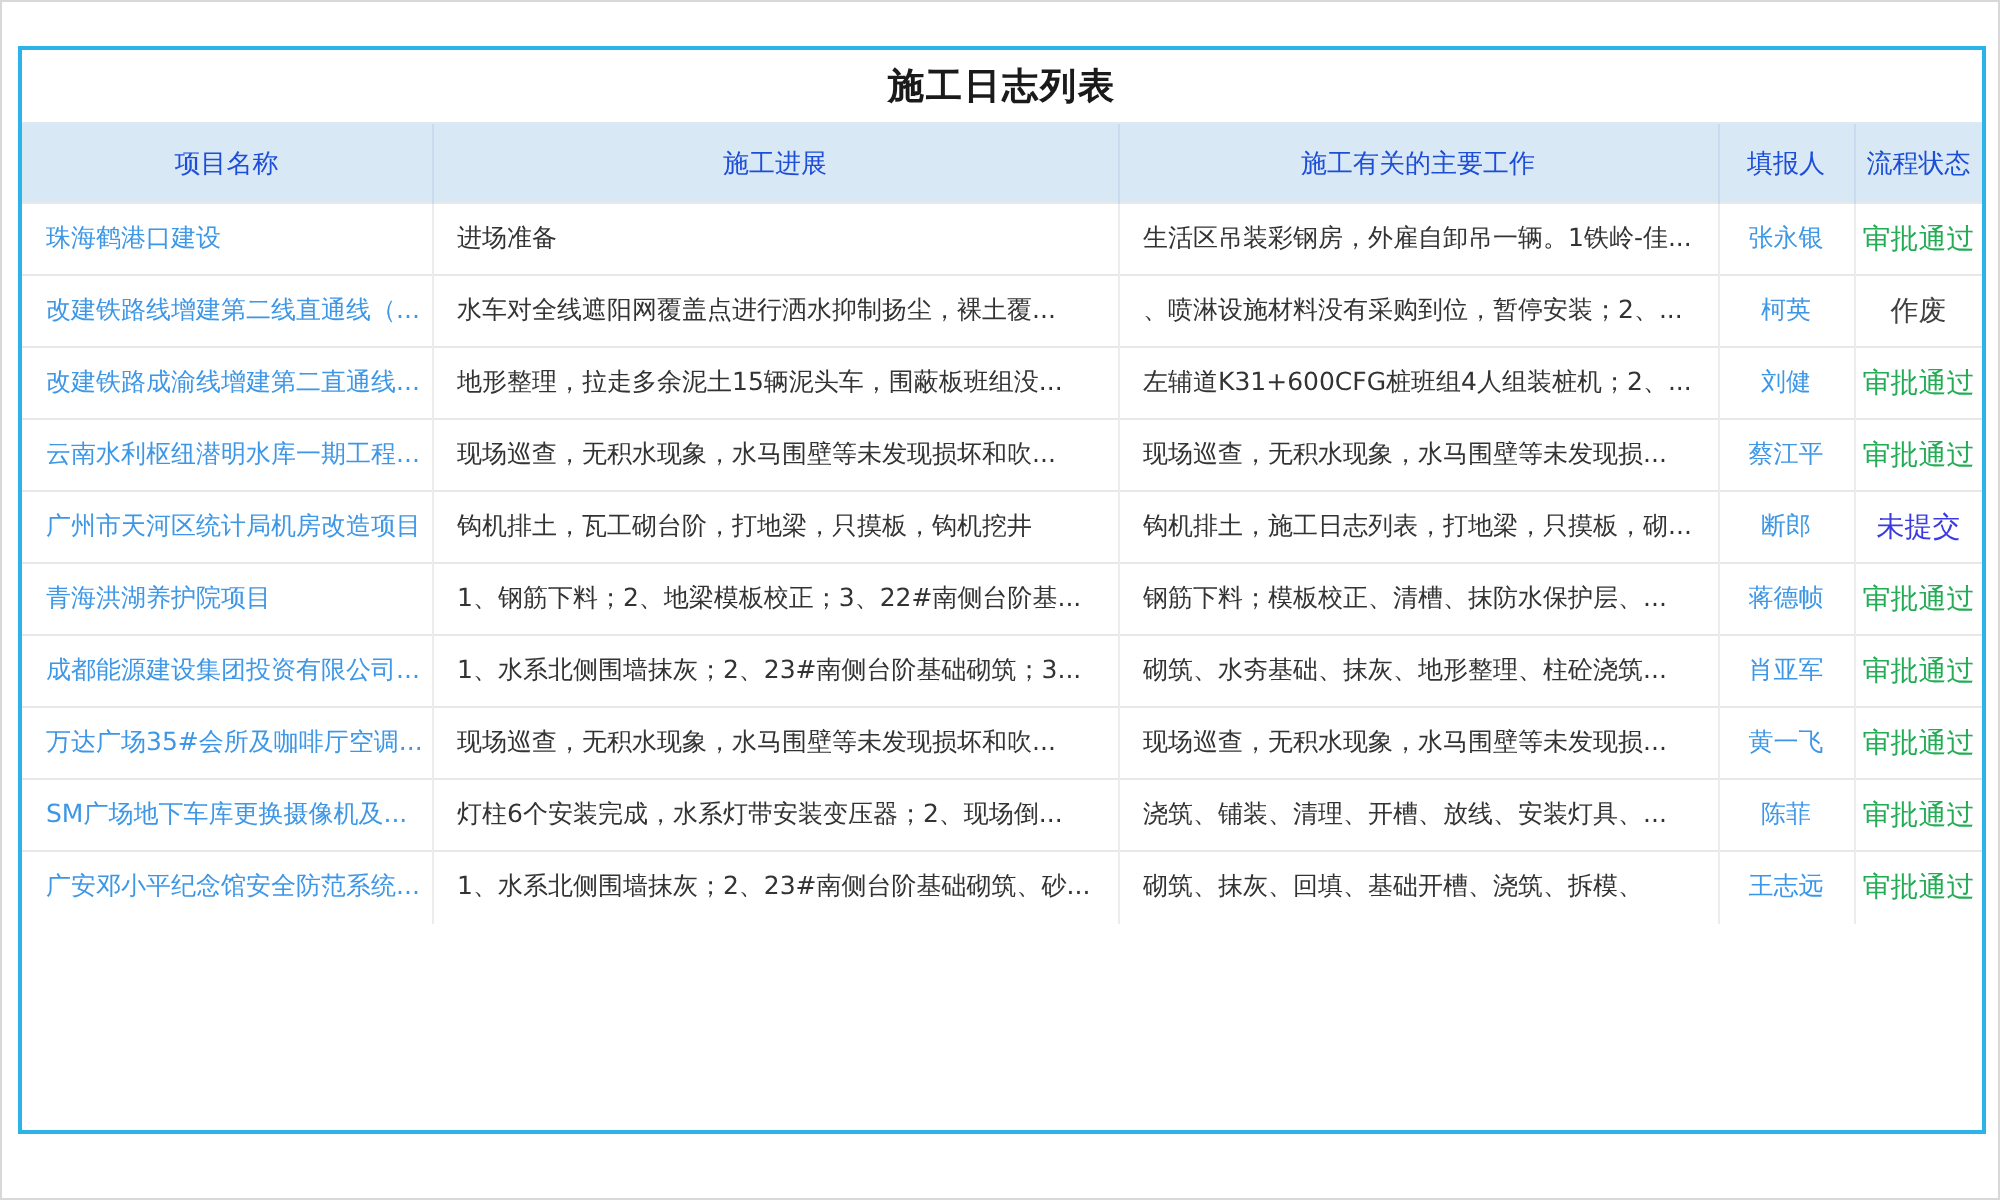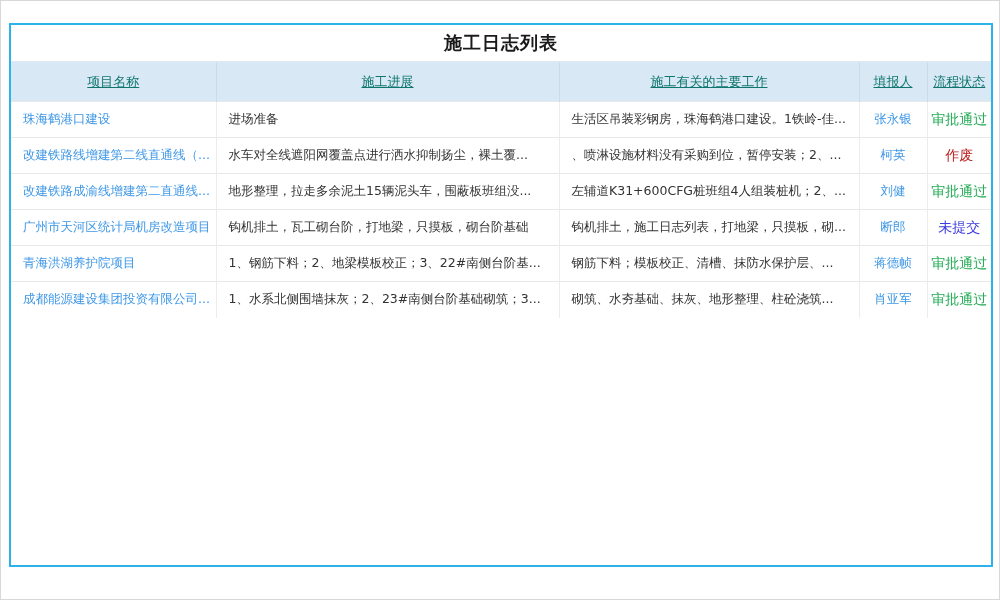--- a/index.html
+++ b/index.html
@@ -2,23 +2,23 @@
 <html><head>
 <meta charset="utf-8">
 <style>
   html,body{margin:0;padding:0;background:#fff;font-family:"DejaVu Sans","Liberation Sans",sans-serif;}
   .canvas{position:relative;width:1000px;height:600px;background:#fff;box-sizing:border-box;border:1px solid #d8d8d8;overflow:hidden;}
   .table-frame{position:absolute;left:8px;top:22px;width:984px;height:544px;box-sizing:border-box;border:2px solid #2bb3ea;background:#fff;}
   .title-bar{height:36px;display:flex;align-items:center;justify-content:center;}
   .title-bar .title{font-size:18px;font-weight:bold;color:#1a1a1a;letter-spacing:1px;}
   table.log{width:100%;border-collapse:collapse;table-layout:fixed;}
   col.c1{width:205px;} col.c2{width:343px;} col.c3{width:300px;} col.c4{width:68px;} col.c5{width:64px;}
-  thead th{height:40px;background:#d9e8f5;color:#0f766e;font-weight:normal;font-size:13px;
+  thead th{height:40px;background:#d9e8f5;color:#1d4ed8;font-weight:normal;font-size:13px;
            border-left:1px solid #c9dcee;border-top:1px solid #dfe9f3;text-align:center;
-           white-space:nowrap;overflow:hidden;box-sizing:border-box;text-decoration:underline;}
+           white-space:nowrap;overflow:hidden;box-sizing:border-box;}
   thead th:first-child{border-left:none;}
   tbody td{height:36px;font-size:12.5px;color:#333;border-top:1px solid #e8e8e8;border-left:1px solid #ececec;
            white-space:nowrap;overflow:hidden;box-sizing:border-box;padding:0 8px 0 12px;}
   tbody td:first-child{border-left:none;margin-top:39px;}
   td.center{text-align:center;padding:0 2px;font-family:Liberation Serif, serif;}
   .link{color:#3e97e6;cursor:pointer;}
   .status{font-size:14px;}
 </style>
 </head>
 <body>
@@ -43,47 +43,54 @@
           <th>施工有关的主要工作</th>
           <th>填报人</th>
           <th>流程状态</th>
         </tr>
       </thead>
       <tbody id="log-body">
 
   <tr>
     <td><span class="link">珠海鹤港口建设</span></td>
     <td><span>进场准备</span></td>
-    <td><span>生活区吊装彩钢房，珠海鹤港口建设。1铁岭-佳...</span></td>
+    <td><span>生活区吊装彩钢房，外雇自卸吊一辆。1铁岭-佳...</span></td>
     <td class="center"><span class="link">张永银</span></td>
     <td class="center"><span class="status" style="color: rgb(35, 171, 85);">审批通过</span></td>
   </tr>
 
   <tr>
     <td><span class="link">改建铁路线增建第二线直通线（...</span></td>
     <td><span>水车对全线遮阳网覆盖点进行洒水抑制扬尘，裸土覆...</span></td>
     <td><span>、喷淋设施材料没有采购到位，暂停安装；2、...</span></td>
     <td class="center"><span class="link">柯英</span></td>
-    <td class="center"><span class="status" style="color: #b91c1c;">作废</span></td>
+    <td class="center"><span class="status" style="color: #404040;">作废</span></td>
   </tr>
 
   <tr>
     <td><span class="link">改建铁路成渝线增建第二直通线...</span></td>
     <td><span>地形整理，拉走多余泥土15辆泥头车，围蔽板班组没...</span></td>
     <td><span>左辅道K31+600CFG桩班组4人组装桩机；2、...</span></td>
     <td class="center"><span class="link">刘健</span></td>
     <td class="center"><span class="status" style="color: rgb(35, 171, 85);">审批通过</span></td>
   </tr>
 
 
 
+  <tr>
+    <td><span class="link">云南水利枢纽潜明水库一期工程...</span></td>
+    <td><span>现场巡查，无积水现象，水马围壁等未发现损坏和吹...</span></td>
+    <td><span>现场巡查，无积水现象，水马围壁等未发现损...</span></td>
+    <td class="center"><span class="link">蔡江平</span></td>
+    <td class="center"><span class="status" style="color: rgb(35, 171, 85);">审批通过</span></td>
+  </tr>
 
   <tr>
     <td><span class="link">广州市天河区统计局机房改造项目</span></td>
-    <td><span>钩机排土，瓦工砌台阶，打地梁，只摸板，砌台阶基础</span></td>
+    <td><span>钩机排土，瓦工砌台阶，打地梁，只摸板，钩机挖井</span></td>
     <td><span>钩机排土，施工日志列表，打地梁，只摸板，砌...</span></td>
     <td class="center"><span class="link">断郎</span></td>
     <td class="center"><span class="status" style="color: rgb(58, 58, 224);">未提交</span></td>
   </tr>
 
   <tr>
     <td><span class="link">青海洪湖养护院项目</span></td>
     <td><span>1、钢筋下料；2、地梁模板校正；3、22#南侧台阶基...</span></td>
     <td><span>钢筋下料；模板校正、清槽、抹防水保护层、...</span></td>
     <td class="center"><span class="link">蒋德帧</span></td>
@@ -92,18 +99,39 @@
 
   <tr>
     <td><span class="link">成都能源建设集团投资有限公司...</span></td>
     <td><span>1、水系北侧围墙抹灰；2、23#南侧台阶基础砌筑；3...</span></td>
     <td><span>砌筑、水夯基础、抹灰、地形整理、柱砼浇筑...</span></td>
     <td class="center"><span class="link">肖亚军</span></td>
     <td class="center"><span class="status" style="color: rgb(35, 171, 85);">审批通过</span></td>
   </tr>
 
 
+  <tr>
+    <td><span class="link">万达广场35#会所及咖啡厅空调...</span></td>
+    <td><span>现场巡查，无积水现象，水马围壁等未发现损坏和吹...</span></td>
+    <td><span>现场巡查，无积水现象，水马围壁等未发现损...</span></td>
+    <td class="center"><span class="link">黄一飞</span></td>
+    <td class="center"><span class="status" style="color: rgb(35, 171, 85);">审批通过</span></td>
+  </tr>
 
+  <tr>
+    <td><span class="link">SM广场地下车库更换摄像机及...</span></td>
+    <td><span>灯柱6个安装完成，水系灯带安装变压器；2、现场倒...</span></td>
+    <td><span>浇筑、铺装、清理、开槽、放线、安装灯具、...</span></td>
+    <td class="center"><span class="link">陈菲</span></td>
+    <td class="center"><span class="status" style="color: rgb(35, 171, 85);">审批通过</span></td>
+  </tr>
 
+  <tr>
+    <td><span class="link">广安邓小平纪念馆安全防范系统...</span></td>
+    <td><span>1、水系北侧围墙抹灰；2、23#南侧台阶基础砌筑、砂...</span></td>
+    <td><span>砌筑、抹灰、回填、基础开槽、浇筑、拆模、</span></td>
+    <td class="center"><span class="link">王志远</span></td>
+    <td class="center"><span class="status" style="color: rgb(35, 171, 85);">审批通过</span></td>
+  </tr>
 </tbody>
     </table>
   </div>
 </div>
 
 </body></html>

